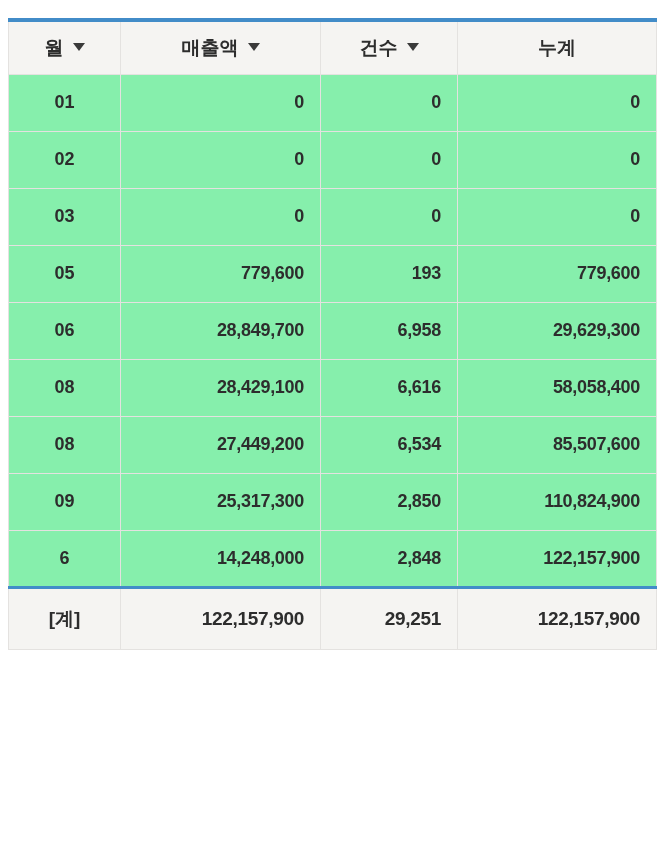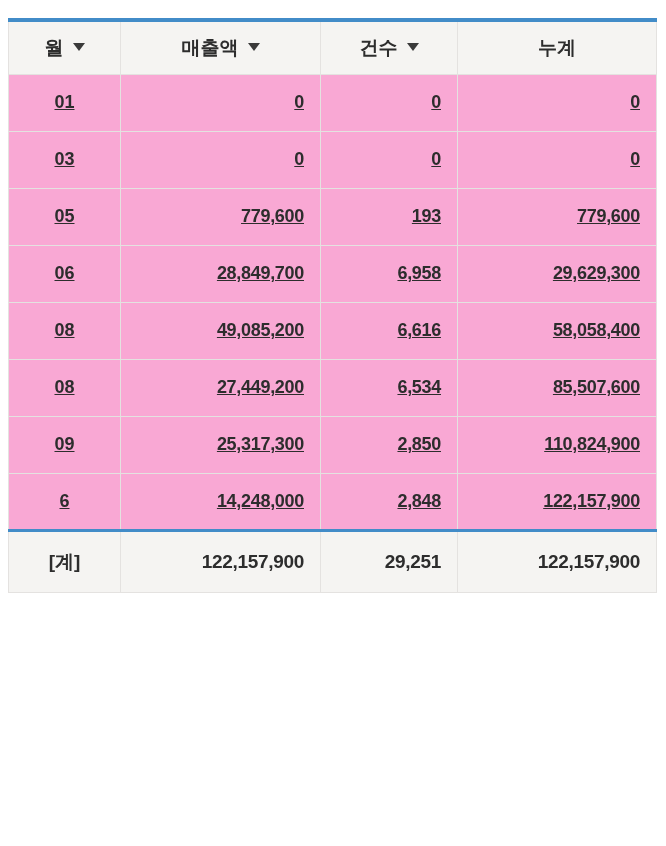--- a/index.html
+++ b/index.html
@@ -32,25 +32,24 @@
   }
   thead th {
     background: #f5f4f2;
     height: 54px;
     font-size: 19px;
     text-align: center;
     vertical-align: middle;
     white-space: nowrap;
   }
   tbody td {
-    background: #f9a8d4;
+    background: #86efac;
     height: 57px;
     font-size: 18px;
     vertical-align: middle;
-    text-decoration: underline;
   }
   tfoot td {
     background: #f5f4f2;
     border-top: 3px solid #428cc8;
     height: 62px;
     font-size: 19px;
     vertical-align: middle;
   }
   .cell-center { text-align: center; }
   .cell-num {
@@ -103,40 +102,46 @@
       </tr>
     </thead>
     <tbody>
         <tr>
     <td class="cell-center">01</td>
     <td class="cell-num">0</td>
     <td class="cell-num">0</td>
     <td class="cell-num">0</td>
   </tr>
         <tr>
+    <td class="cell-center">02</td>
+    <td class="cell-num">0</td>
+    <td class="cell-num">0</td>
+    <td class="cell-num">0</td>
+  </tr>
+        <tr>
     <td class="cell-center">03</td>
     <td class="cell-num">0</td>
     <td class="cell-num">0</td>
     <td class="cell-num">0</td>
   </tr>
         <tr>
     <td class="cell-center">05</td>
     <td class="cell-num">779,600</td>
     <td class="cell-num">193</td>
     <td class="cell-num">779,600</td>
   </tr>
         <tr>
     <td class="cell-center">06</td>
     <td class="cell-num">28,849,700</td>
     <td class="cell-num">6,958</td>
     <td class="cell-num">29,629,300</td>
   </tr>
         <tr>
     <td class="cell-center">08</td>
-    <td class="cell-num">49,085,200</td>
+    <td class="cell-num">28,429,100</td>
     <td class="cell-num">6,616</td>
     <td class="cell-num">58,058,400</td>
   </tr>
         <tr>
     <td class="cell-center">08</td>
     <td class="cell-num">27,449,200</td>
     <td class="cell-num">6,534</td>
     <td class="cell-num">85,507,600</td>
   </tr>
         <tr>

